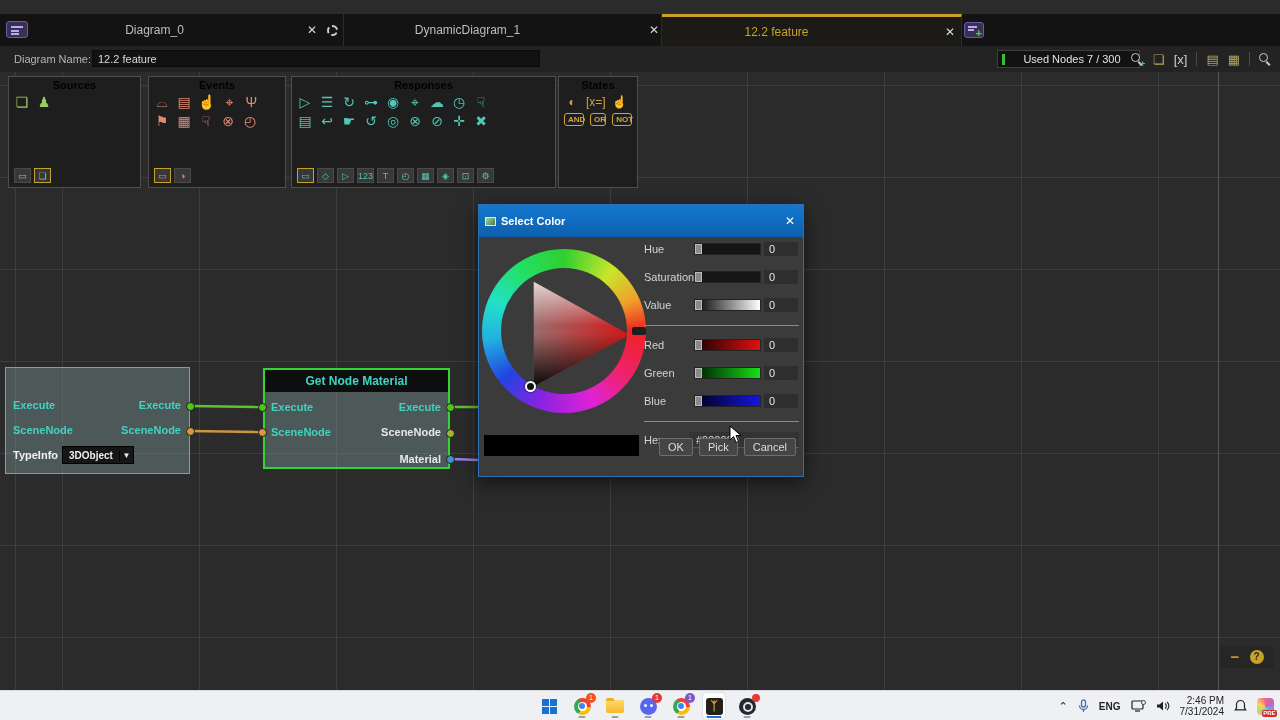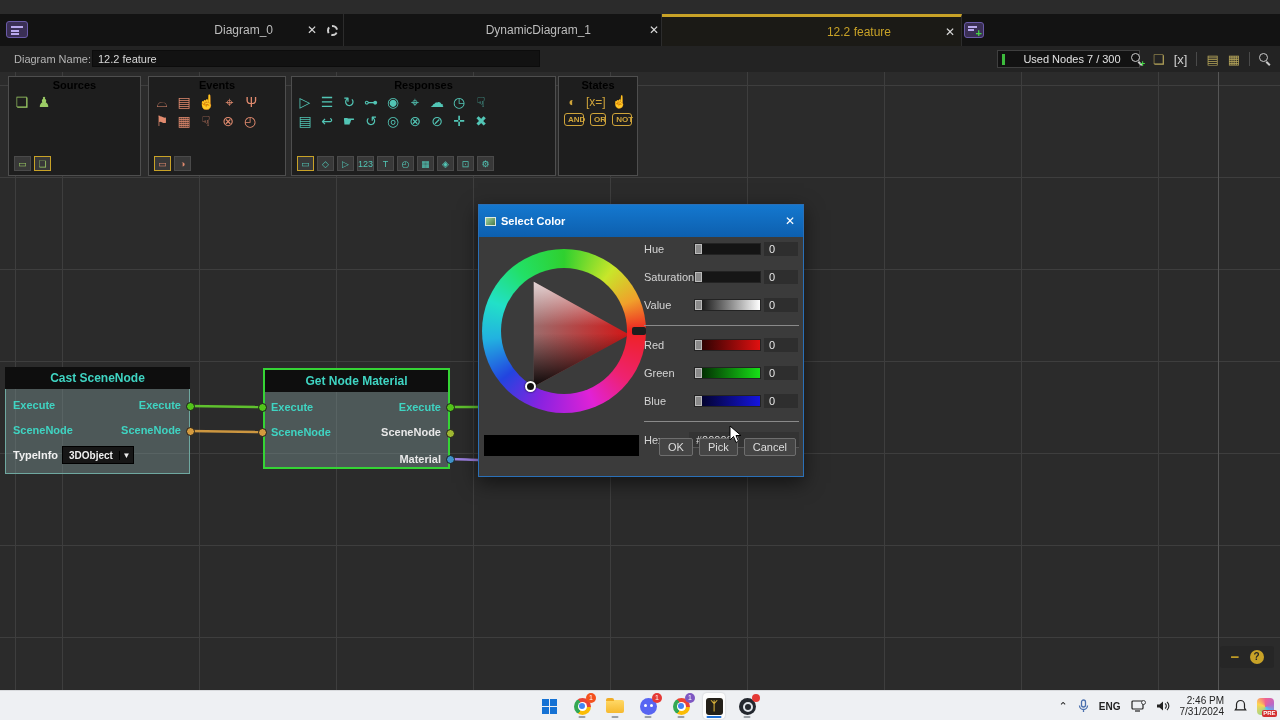--- a/index.html
+++ b/index.html
@@ -15,21 +15,21 @@
     background:radial-gradient(circle at 35% 35%, #d8b23a, #4a3b12); margin-right:5px; }
   .win-ctrls { margin-left:auto; display:flex; gap:20px; color:#666; font-size:9px; }
   .win-ctrls span { cursor:default; }
 
   
   .tabbar { position:absolute; left:0; top:14px; width:1280px; height:32px; background:#131313; z-index:19; }
   .menu-btn { position:absolute; left:6px; top:7px; width:22px; height:17px; background:#3a2f55;
     border:1px solid #6a5aa8; border-radius:3px; }
   .menu-btn i { position:absolute; left:4px; right:4px; height:1.5px; background:#b9a9ee; }
   .menu-btn i:nth-child(1){top:4px;} .menu-btn i:nth-child(2){top:8px;width:8px;} .menu-btn i:nth-child(3){top:11px; left:4px; right:8px;}
-  .tab { position:absolute; top:0; height:32px; display:flex; align-items:center; justify-content:flex-end;
+  .tab { position:absolute; top:0; height:32px; display:flex; align-items:center; justify-content:center;
     color:#bdbdbd; font-size:12px; border-right:1px solid #2c2c2c; }
   .tab .tab-label { padding-right:70px; }
   .tab-close { position:absolute; color:#d8d8d8; font-size:12px; cursor:pointer; }
   .tab1 { left:36px; width:308px; } .tab2 { left:344px; width:318px; }
   .tab3 { left:662px; width:300px; background:#1b1a16; border-top:3px solid #c8a227; color:#c8a227; }
   .tab1 .tab-close { right:26px; } .tab2 .tab-close { right:2px; } .tab3 .tab-close { right:6px; }
   .spinner { position:absolute; width:11px; height:11px; border:2px dashed #cfcfcf; border-radius:50%; }
   .tab1 .spinner { right:5px; } .tab2 .spinner { right:-20px; }
   .newtab-btn { position:absolute; left:964px; top:8px; width:20px; height:16px; background:#3a2f55;
     border:1px solid #6a5aa8; border-radius:3px; }
@@ -58,21 +58,21 @@
   
   .canvas { position:absolute; left:0; top:72px; width:1280px; height:618px; background:#2b2b2b;
     background-image:
       repeating-linear-gradient(to right, #3e3e3e 0 1px, transparent 1px 137px),
       repeating-linear-gradient(to bottom, #3e3e3e 0 1px, transparent 1px 92px);
     background-position:62px 0, 0 13px; z-index:0; }
   .scroll-line { position:absolute; left:1218px; top:72px; width:1px; height:618px; background:#565656; z-index:0; }
 
   
   .toolbox { position:absolute; left:0; top:76px; width:650px; height:92px; z-index:3; }
-  .panel { position:absolute; top:0; height:100px; background:#1e1e1e; border:1px solid #4e4e4e; }
+  .panel { position:absolute; top:0; height:112px; background:#1e1e1e; border:1px solid #4e4e4e; }
   .p0 { left:8px;   width:133px; }
   .p1 { left:148px; width:138px; }
   .p2 { left:291px; width:265px; }
   .p3 { left:558px; width:80px;  }
   .panel-title { text-align:center; font-size:11px; padding-top:2px; font-weight:bold; }
   .tool-rows { padding:3px 5px 0 5px; }
   .tool-row { display:flex; gap:6px; align-items:center; margin-bottom:3px; }
   .tool-icon { font-size:14px; line-height:16px; min-width:16px; text-align:center; cursor:pointer; }
   .p3 .tool-icon { font-size:12px; }
   .tool-icon.chip { font-size:8px; font-weight:bold; border:1px solid; border-radius:3px; padding:1px 3px; line-height:9px; min-width:0; }
@@ -355,21 +355,20 @@
 
   <svg class="wires">
     <line x1="190" y1="406" x2="263" y2="407" stroke="#5fc12e" stroke-width="2.5"></line>
     <line x1="190" y1="431" x2="263" y2="432" stroke="#cc9640" stroke-width="2.5"></line>
     <line x1="450" y1="407" x2="481" y2="407" stroke="#5fc12e" stroke-width="2.5"></line>
     <path d="M450,459 C462,459 470,460 481,460" stroke="#9b7fe0" stroke-width="2.5" fill="none"></path>
   </svg>
 
   <div class="node node1">
     <div class="node-body"></div>
-    <div class="node-header">Cast SceneNode</div>
     <div class="port-row" style="top:32px">
       <span class="pl teal">Execute</span>
       <span class="pr teal">Execute</span>
     </div>
     <div class="port-row" style="top:57px">
       <span class="pl teal">SceneNode</span>
       <span class="pr teal">SceneNode</span>
     </div>
     <div class="typeinfo-row" style="top:82px">
       <span class="pl">TypeInfo</span>

